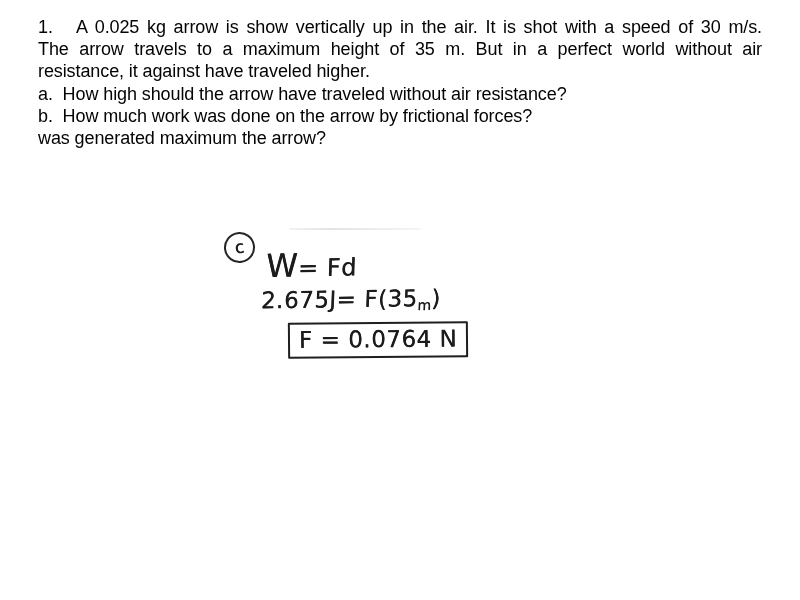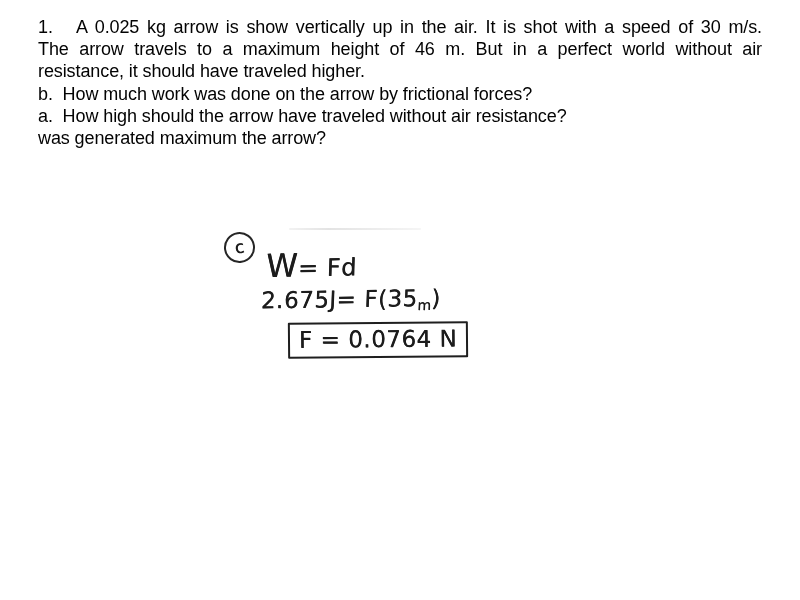--- a/index.html
+++ b/index.html
@@ -114,24 +114,24 @@
     white-space: nowrap;
   }
 </style>
 </head>
 <body>
 
 <div class="page">
 
   <div class="problem">
     <div class="pline just">1.&nbsp;&nbsp;&nbsp;A 0.025 kg arrow is show vertically up in the air. It is shot with a speed of 30 m/s.</div>
-    <div class="pline just">The arrow travels to a maximum height of 46 m. But in a perfect world without air</div>
-    <div class="pline">resistance, it should have traveled higher.</div>
+    <div class="pline just">The arrow travels to a maximum height of 35 m. But in a perfect world without air</div>
+    <div class="pline">resistance, it against have traveled higher.</div>
+    <div class="pline">a.&nbsp;&nbsp;How high should the arrow have traveled without air resistance?</div>
     <div class="pline">b.&nbsp;&nbsp;How much work was done on the arrow by frictional forces?</div>
-    <div class="pline">a.&nbsp;&nbsp;How high should the arrow have traveled without air resistance?</div>
     <div class="pline">was generated maximum the arrow?</div>
   </div>
 
   <div class="divider"></div>
 
   <div class="part-circle">
     <span class="part-letter">c</span>
   </div>
 
   <div class="hand eq1">

